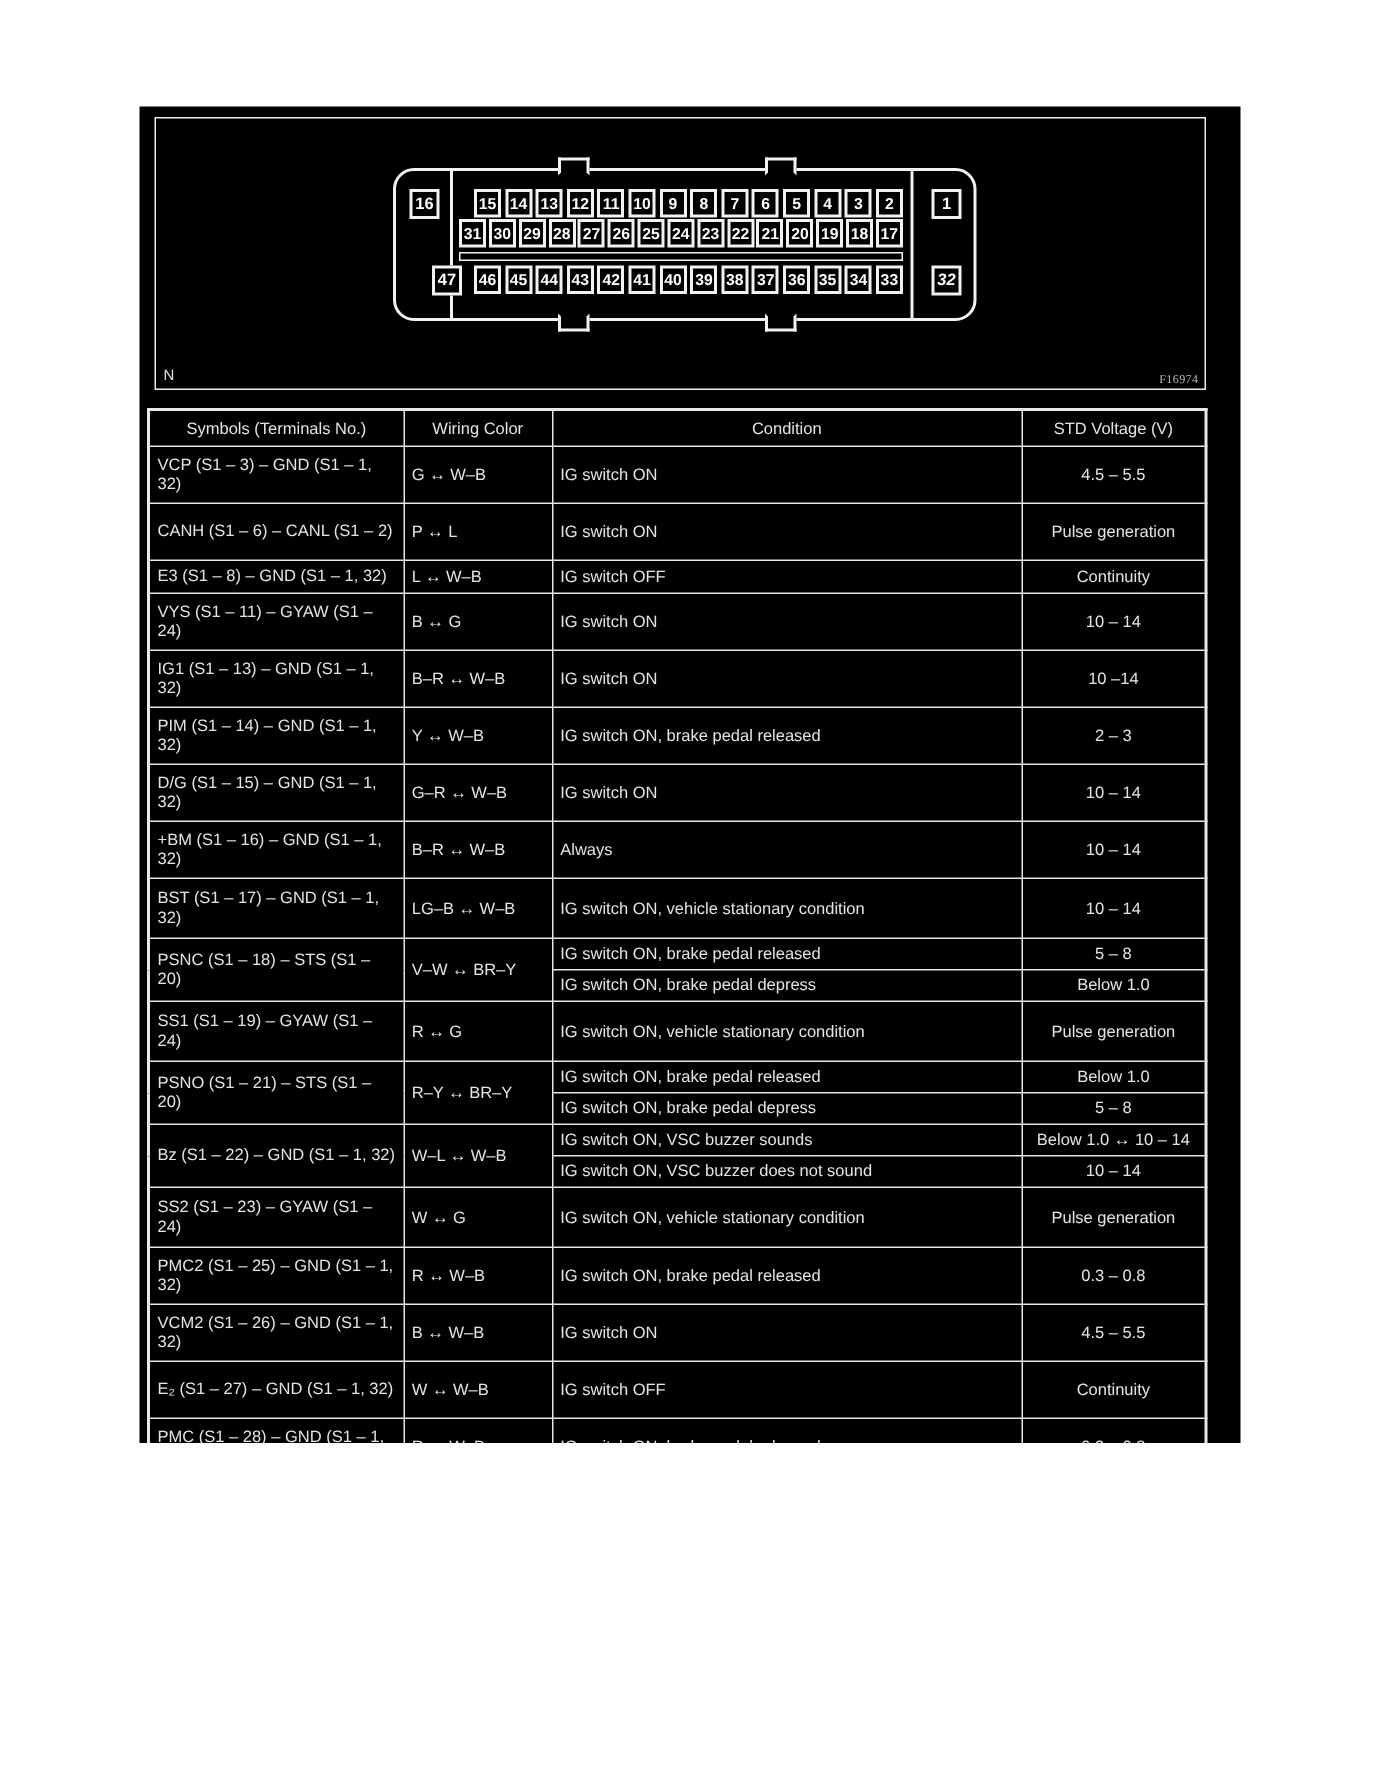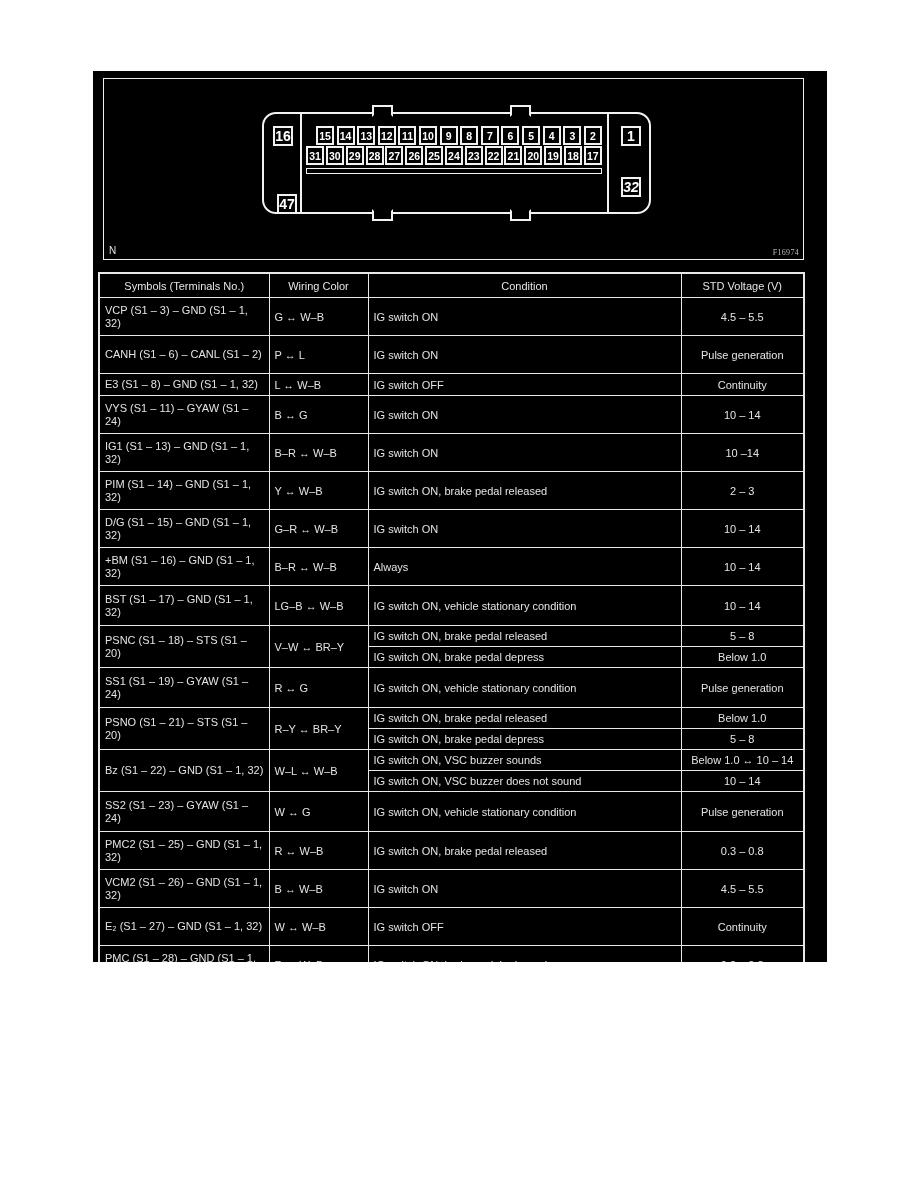--- a/index.html
+++ b/index.html
@@ -23,23 +23,23 @@
   .ctab{position:absolute;width:17px;height:8px;background:#000;border:2px solid #f2f2f2;}
   .ctab.t1{left:108px;top:-9px;border-bottom:2px solid #000;}
   .ctab.t2{left:246px;top:-9px;border-bottom:2px solid #000;}
   .ctab.b1{left:108px;bottom:-9px;border-top:2px solid #000;}
   .ctab.b2{left:246px;bottom:-9px;border-top:2px solid #000;}
   .vline{position:absolute;top:0;bottom:0;width:2px;background:#f2f2f2;}
   .vl-l{left:36px;} .vl-r{left:343px;}
   .cpin{
     position:absolute;width:16px;height:16px;border:2px solid #f2f2f2;
     display:flex;align-items:center;justify-content:center;
-    font-size:14px;font-weight:bold;color:#fff;background:#000;
-  }
-  .cp16{left:9px;top:12px;} .cp47{left:13px;top:63px;margin-top:17px;}
+    font-size:11px;font-weight:bold;color:#fff;background:#000;
+  }
+  .cp16{left:9px;top:12px;} .cp47{left:24px;top:63px;}
   .cp1{left:357px;top:12px;} .cp32{left:357px;top:63px;font-style:italic;}
   .pin-row{position:absolute;display:flex;justify-content:space-between;}
   .row-top{left:52px;top:12px;width:286px;}
   .row-mid{left:42px;top:32px;width:296px;}
   .row-bot{left:52px;top:63px;width:286px;}
   .pin{
     width:14px;height:15px;border:2px solid #f2f2f2;background:#000;
     display:flex;align-items:center;justify-content:center;
     font-size:10.5px;font-weight:bold;color:#fff;
   }
@@ -119,20 +119,36 @@
         <span class="pin">22</span>
         <span class="pin">21</span>
         <span class="pin">20</span>
         <span class="pin">19</span>
         <span class="pin">18</span>
         <span class="pin">17</span>
       </div>
 
       <div class="divider-bar"></div>
 
+      <div class="pin-row row-bot">
+        <span class="pin">46</span>
+        <span class="pin">45</span>
+        <span class="pin">44</span>
+        <span class="pin">43</span>
+        <span class="pin">42</span>
+        <span class="pin">41</span>
+        <span class="pin">40</span>
+        <span class="pin">39</span>
+        <span class="pin">38</span>
+        <span class="pin">37</span>
+        <span class="pin">36</span>
+        <span class="pin">35</span>
+        <span class="pin">34</span>
+        <span class="pin">33</span>
+      </div>
     </div>
 
     <div class="fig-label">N</div>
     <div class="fig-code">F16974</div>
   </div>
 
   <table class="spec">
     <colgroup>
       <col style="width:170px">
         <col style="width:99px">

